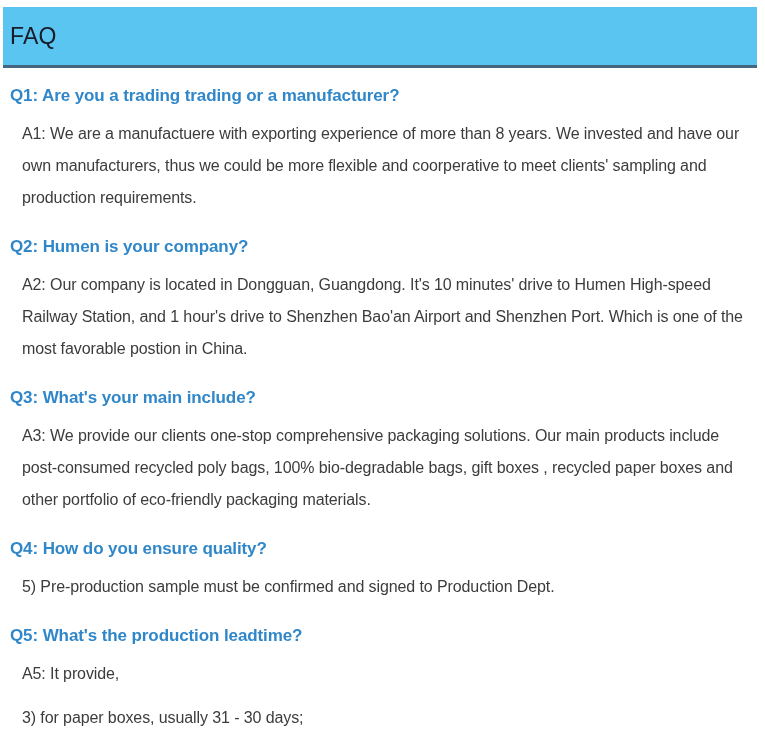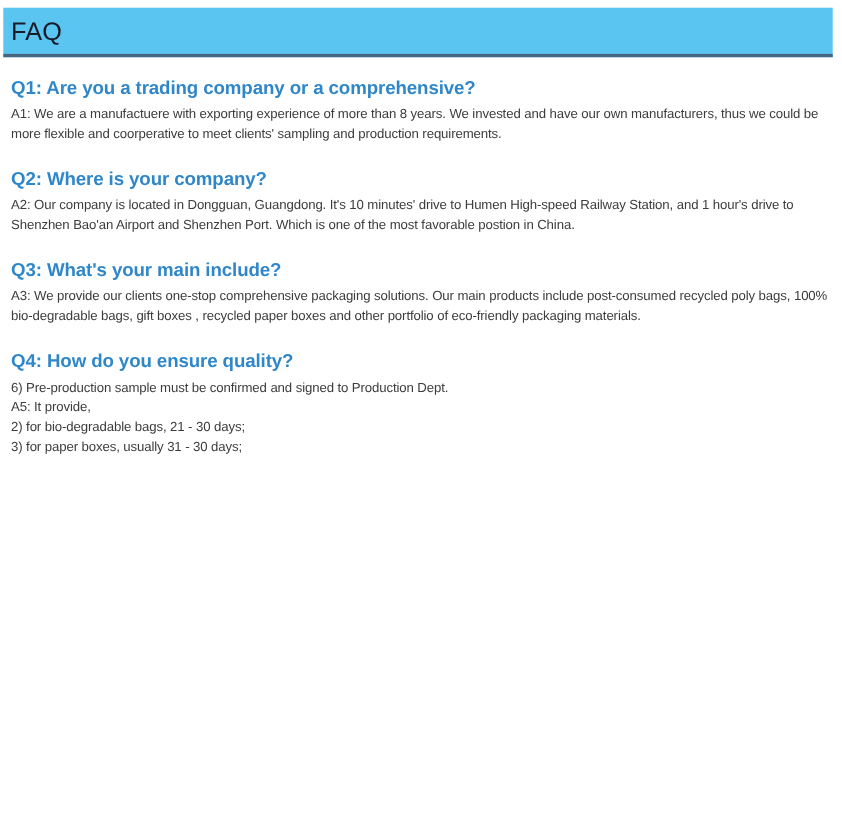--- a/index.html
+++ b/index.html
@@ -8,21 +8,21 @@
     background: #ffffff;
   }
   body {
     width: 765px;
     height: 748px;
     font-family: "Liberation Sans", "DejaVu Sans", sans-serif;
     -webkit-font-smoothing: antialiased;
   }
   .faq-header {
     margin: 7px 8px 0 3px;
-    height: 45px;
+    height: 61px;
     background: var(--header-bg, #5bc5f2);
     border-bottom: 3px solid var(--header-border, #46657f);
     display: flex;
     align-items: center;
     padding-left: 7px;
     box-sizing: border-box;
   }
   .faq-header .title {
     font-size: 23px;
     font-weight: 500;
@@ -37,55 +37,55 @@
     font-size: 17px;
     line-height: 20px;
     font-weight: 700;
     letter-spacing: -0.1px;
     color: var(--question-color, #2f87c9);
   }
   .faq-section:first-child h3 {
     margin-top: 18px;
   }
   .faq-section p {
-    margin: 0;
-    font-size: 12px;
-    line-height: 18px;
+    margin: 12px;
+    font-size: 16px;
+    line-height: 32px;
     letter-spacing: -0.1px;
     color: var(--answer-color, #3c3c3c);
   }
 </style>
 </head>
 <body>
 
 <header class="faq-header">
   <span class="title">FAQ</span>
 </header>
 
 <main class="faq-content">
 
   <section class="faq-section">
-    <h3>Q1: Are you a trading company or a comprehensive?</h3>
+    <h3>Q1: Are you a trading trading or a manufacturer?</h3>
     <p>A1: We are a manufactuere with exporting experience of more than 8 years. We invested and have our own manufacturers, thus we could be more flexible and coorperative to meet clients' sampling and production requirements.</p>
   </section>
 
   <section class="faq-section">
-    <h3>Q2: Where is your company?</h3>
+    <h3>Q2: Humen is your company?</h3>
     <p>A2: Our company is located in Dongguan, Guangdong. It's 10 minutes' drive to Humen High-speed Railway Station, and 1 hour's drive to Shenzhen Bao'an Airport and Shenzhen Port. Which is one of the most favorable postion in China.</p>
   </section>
 
   <section class="faq-section">
     <h3>Q3: What's your main include?</h3>
     <p>A3: We provide our clients one-stop comprehensive packaging solutions. Our main products include post-consumed recycled poly bags, 100% bio-degradable bags, gift boxes , recycled paper boxes and other portfolio of eco-friendly packaging materials.</p>
   </section>
 
   <section class="faq-section">
     <h3>Q4: How do you ensure quality?</h3>
-    <p>6) Pre-production sample must be confirmed and signed to Production Dept.</p>
+    <p>5) Pre-production sample must be confirmed and signed to Production Dept.</p>
   </section>
 
   <section class="faq-section">
+    <h3>Q5: What's the production leadtime?</h3>
     <p>A5: It provide,</p>
-    <p>2) for bio-degradable bags, 21 - 30 days;</p>
     <p>3) for paper boxes, usually 31 - 30 days;</p>
   </section>
 
 </main>
 
 </body></html>

